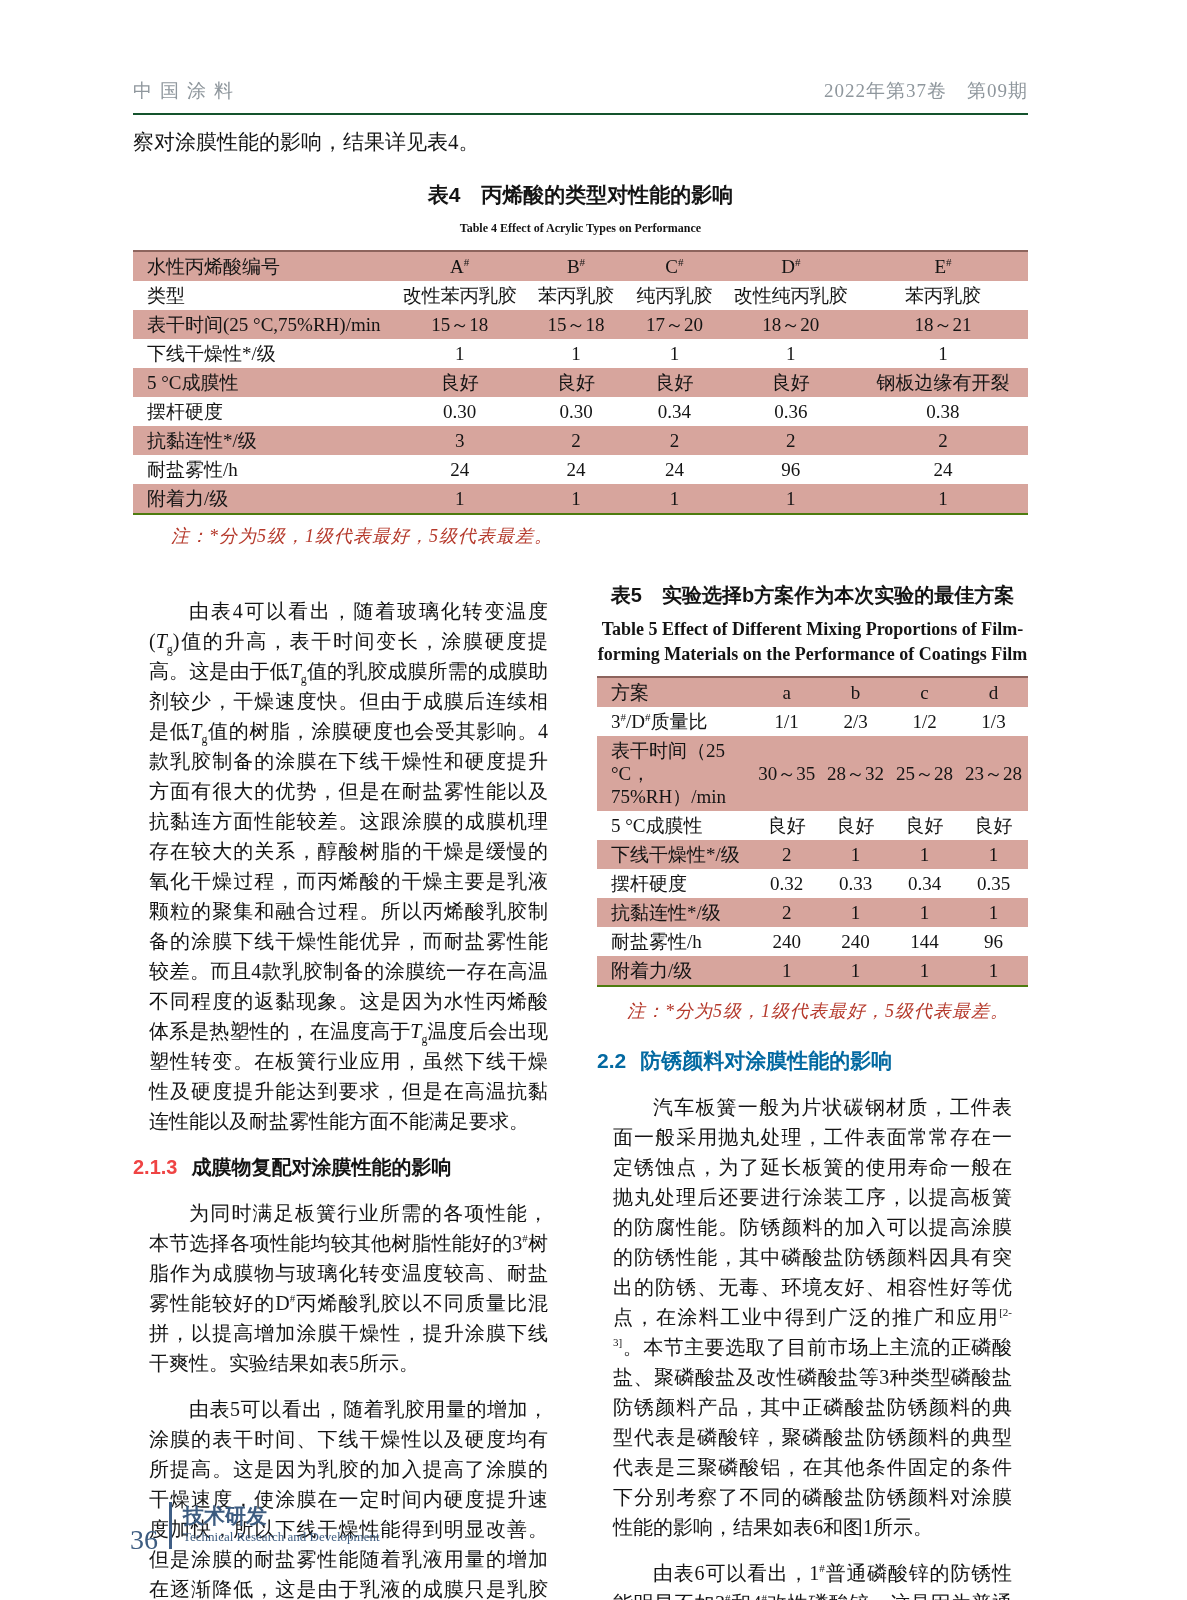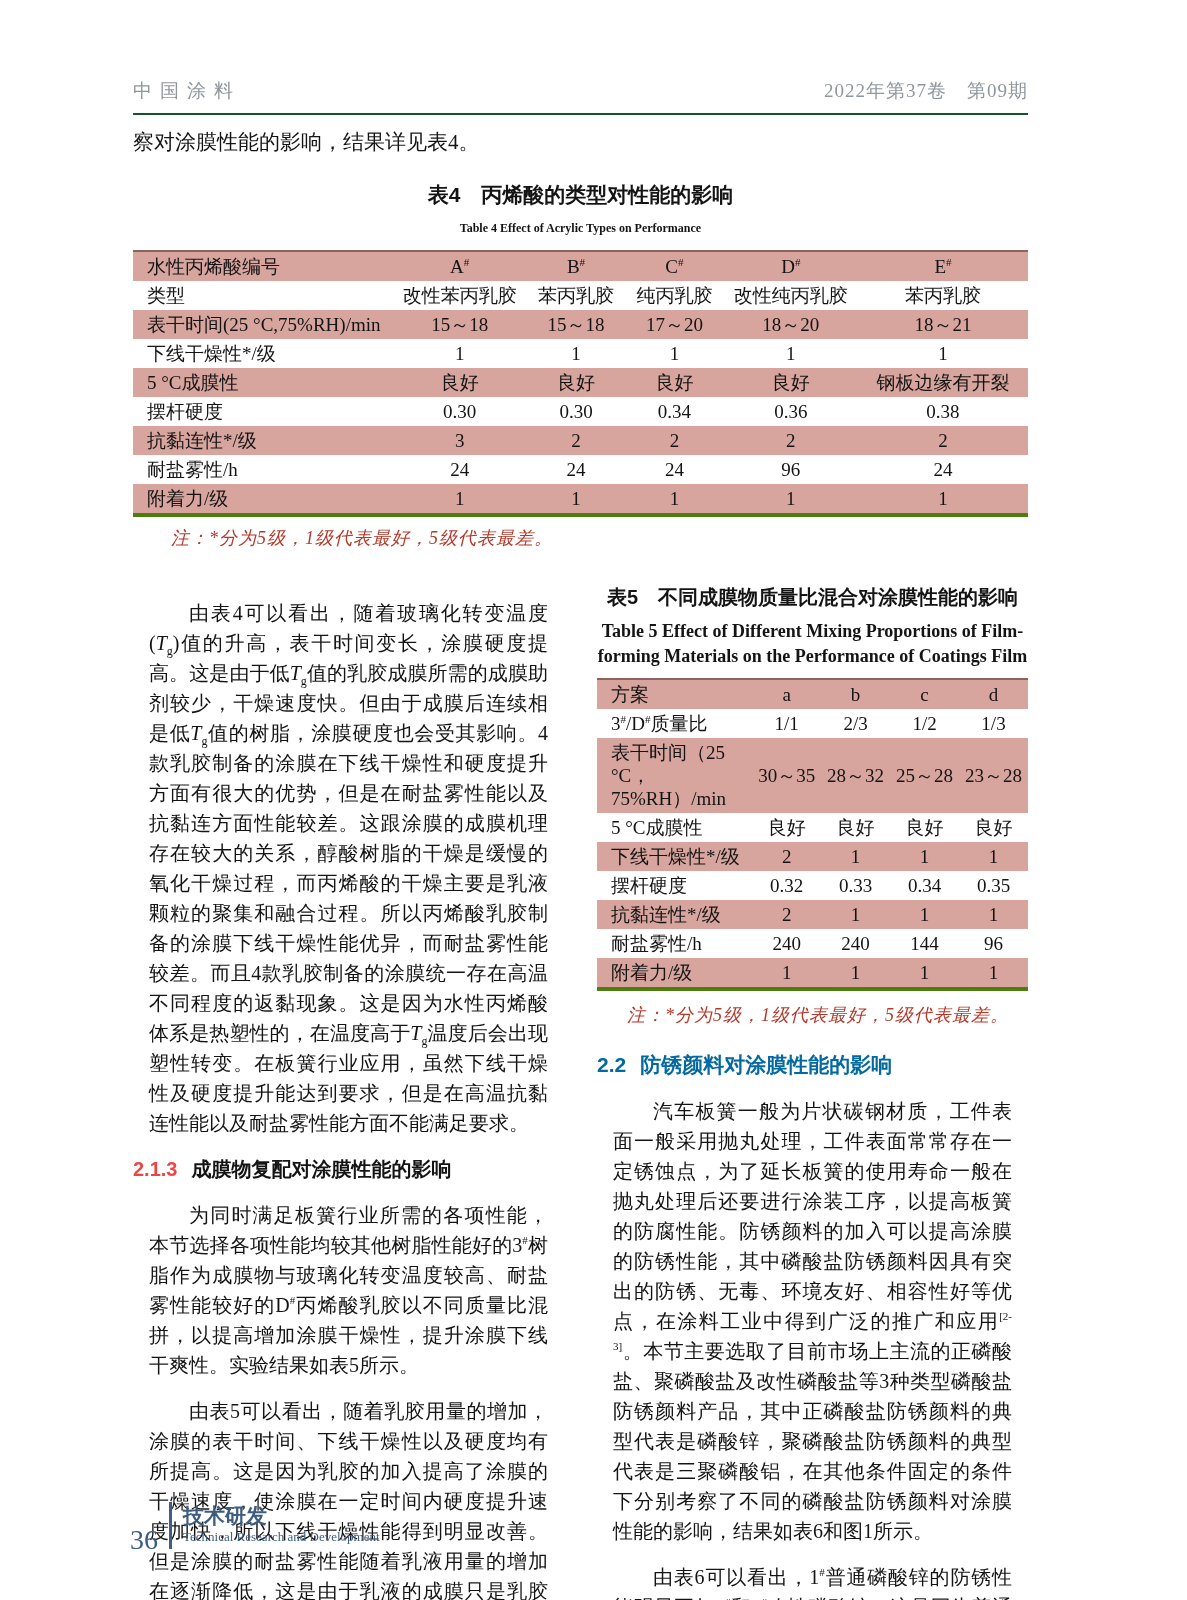--- a/index.html
+++ b/index.html
@@ -24,21 +24,21 @@
 
   .tbl-title-cn{
     text-align:center;font-family:"Liberation Sans","DejaVu Sans",sans-serif;
     font-weight:bold;font-size:21px;margin:0 0 7px 0;
   }
   .tbl-title-en{
     text-align:center;font-weight:bold;font-size:12px;line-height:25px;margin:0 0 9px 0;
   }
   table.datatable{
     width:100%;border-collapse:collapse;font-size:19px;
-    border-top:2px solid #8d645d;border-bottom:4px solid #4d7c0f;
+    border-top:2px solid #8d645d;border-bottom:2px solid #4d7c0f;
   }
   table.datatable tr:nth-child(odd){background:#d7a59d;}
   table.datatable td{
     text-align:center;padding:3px 2px;height:22px;vertical-align:middle;line-height:23px;
   }
   table.datatable td.row-label{text-align:left;padding-left:14px;}
   sup{font-size:11px;line-height:0;}
   sub{font-size:12px;line-height:0;}
   .note{
     color:#b5392b;font-style:italic;font-size:18px;
@@ -186,21 +186,21 @@
       <div class="col">
         <p>由表4可以看出，随着玻璃化转变温度(<i class="ti">T</i><sub>g</sub>)值的升高，表干时间变长，涂膜硬度提高。这是由于低<i class="ti">T</i><sub>g</sub>值的乳胶成膜所需的成膜助剂较少，干燥速度快。但由于成膜后连续相是低<i class="ti">T</i><sub>g</sub>值的树脂，涂膜硬度也会受其影响。4款乳胶制备的涂膜在下线干燥性和硬度提升方面有很大的优势，但是在耐盐雾性能以及抗黏连方面性能较差。这跟涂膜的成膜机理存在较大的关系，醇酸树脂的干燥是缓慢的氧化干燥过程，而丙烯酸的干燥主要是乳液颗粒的聚集和融合过程。所以丙烯酸乳胶制备的涂膜下线干燥性能优异，而耐盐雾性能较差。而且4款乳胶制备的涂膜统一存在高温不同程度的返黏现象。这是因为水性丙烯酸体系是热塑性的，在温度高于<i class="ti">T</i><sub>g</sub>温度后会出现塑性转变。在板簧行业应用，虽然下线干燥性及硬度提升能达到要求，但是在高温抗黏连性能以及耐盐雾性能方面不能满足要求。</p>
         <div class="sec3">
           <span class="sec-num">2.1.3</span><span>成膜物复配对涂膜性能的影响</span>
         </div>
         <p>为同时满足板簧行业所需的各项性能，本节选择各项性能均较其他树脂性能好的3<sup>#</sup>树脂作为成膜物与玻璃化转变温度较高、耐盐雾性能较好的D<sup>#</sup>丙烯酸乳胶以不同质量比混拼，以提高增加涂膜干燥性，提升涂膜下线干爽性。实验结果如表5所示。</p>
         <p>由表5可以看出，随着乳胶用量的增加，涂膜的表干时间、下线干燥性以及硬度均有所提高。这是因为乳胶的加入提高了涂膜的干燥速度，使涂膜在一定时间内硬度提升速度加快，所以下线干燥性能得到明显改善。但是涂膜的耐盐雾性能随着乳液用量的增加在逐渐降低，这是由于乳液的成膜只是乳胶颗粒的简单堆砌，随着乳液的用量增大，使树脂的氧化交联反应成膜，不能成为连续的相，从而使涂膜的性能下降。综合以上性能，实验选择b方案作为本次实验的最佳方案。</p>
       </div>
 
       <div class="col t5">
-        <div class="tbl-title-cn">表5　不同成膜物质量比混合对涂膜性能的影响</div>
+        <div class="tbl-title-cn">表5　实验选择b方案作为本次实验的最佳方案</div>
         <div class="tbl-title-en">Table 5  Effect of Different Mixing Proportions of Film-forming Materials on the Performance of Coatings Film</div>
         <table class="datatable">
           <colgroup>
             <col style="width:36%">
               <col style="width:16%">
               <col style="width:16%">
             <col style="width:16%">
               <col style="width:16%">
           </colgroup>
           <tbody>

